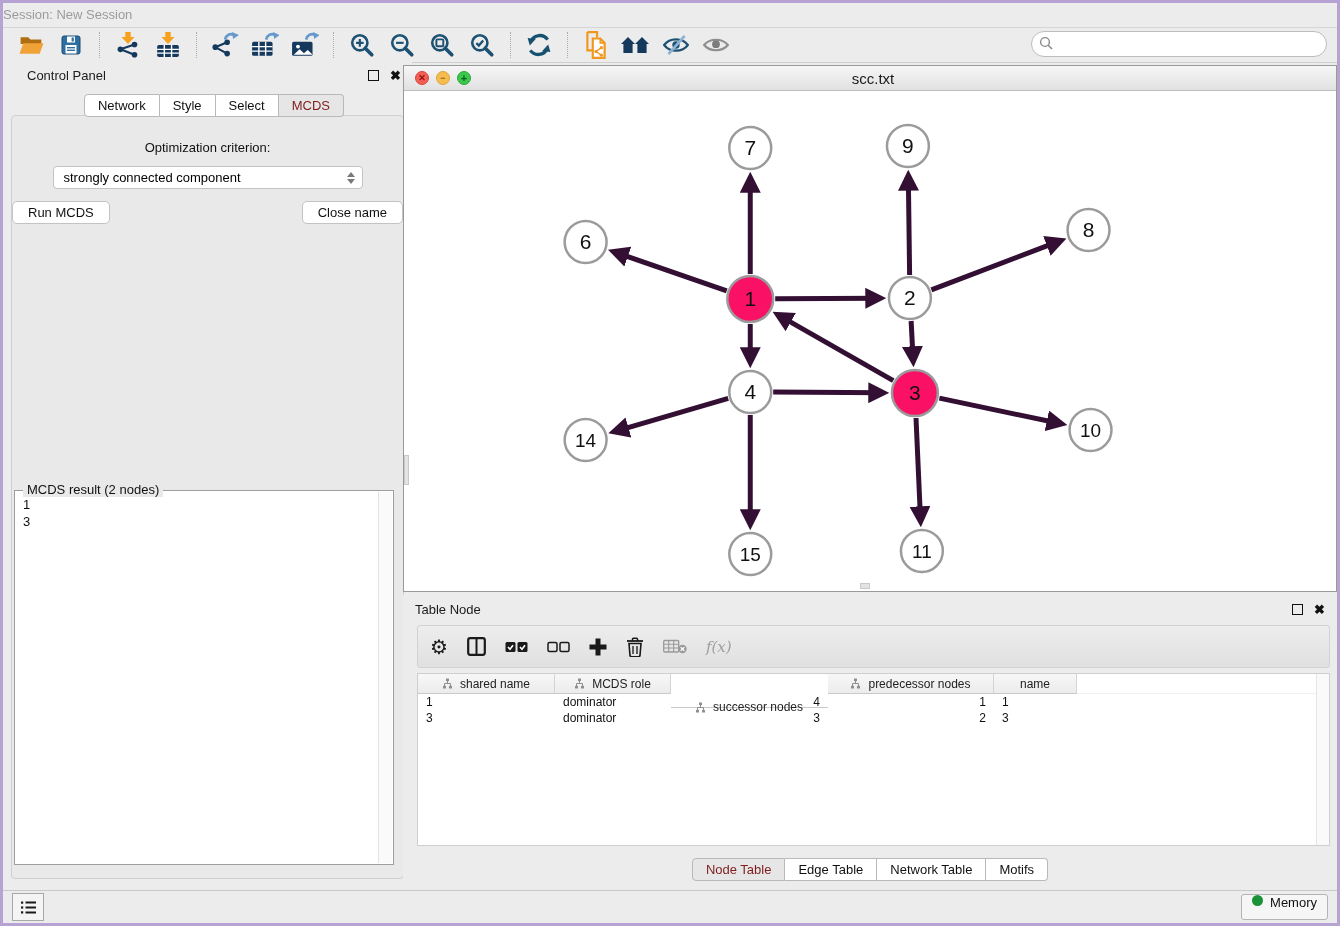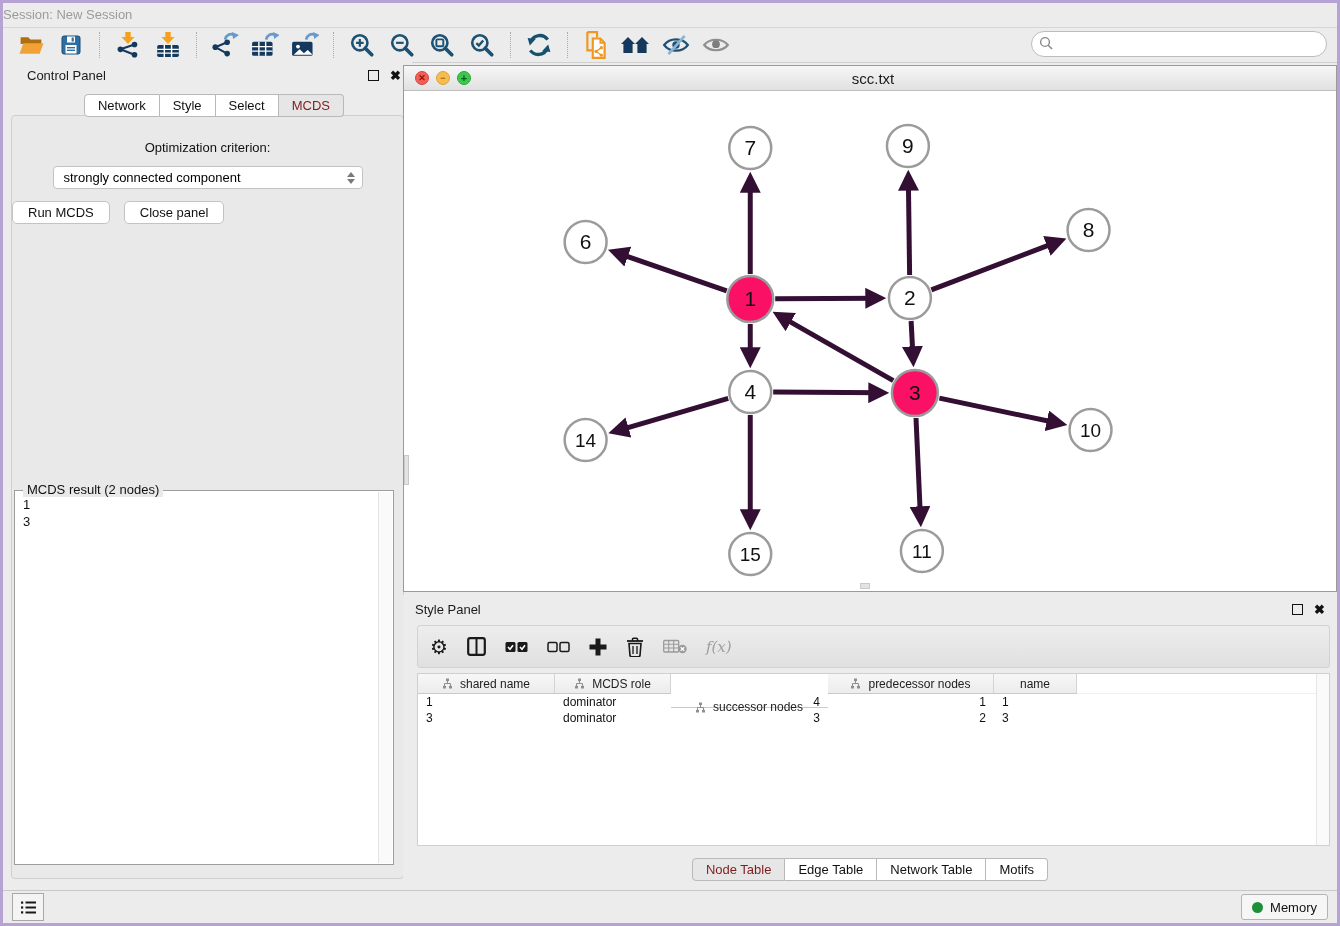--- a/index.html
+++ b/index.html
@@ -44,21 +44,21 @@
            border:1px solid #cfcfcf;border-radius:4px;}
   .opt-label{text-align:center;margin-top:24px;font-size:13px;color:#111;}
   .dropdown{margin:11px auto 0;width:310px;height:23px;background:#fff;border:1px solid #c3c3c3;
             border-radius:4px;display:flex;align-items:center;padding:0 7px 0 10px;font-size:13px;
             box-sizing:border-box;cursor:pointer;}
   .dd-stepper{margin-left:auto;display:flex;flex-direction:column;gap:2px;align-items:center;}
   .dd-up{width:0;height:0;border-left:4px solid transparent;border-right:4px solid transparent;
          border-bottom:5px solid #7a7a7a;}
   .dd-down{width:0;height:0;border-left:4px solid transparent;border-right:4px solid transparent;
          border-top:5px solid #7a7a7a;}
-  .btn-row{display:flex;justify-content:flex-start;gap:14px;margin-top:12px;}
+  .btn-row{display:flex;justify-content:space-between;gap:14px;margin-top:12px;}
   .btn{background:#fff;border:1px solid #c3c3c3;border-radius:5px;padding:3px 15px;font-size:13px;
        color:#111;cursor:pointer;font-family:"Liberation Sans",sans-serif;}
   .result-box{position:absolute;left:2px;right:9px;top:374px;height:373px;border:1px solid #9e9e9e;
               background:#fff;}
   .result-legend{position:absolute;top:-9px;left:8px;background:#e9e9e9;padding:0 4px;font-size:13px;
               color:#111;}
   .result-lines{position:absolute;top:2px;left:2px;right:16px;bottom:2px;font-size:13px;color:#111;
               padding:3px 6px;line-height:17px;overflow:hidden;}
   .result-scroll{position:absolute;top:1px;bottom:1px;right:1px;width:13px;background:#fafafa;
               border-left:1px solid #e3e3e3;}
@@ -105,21 +105,21 @@
       border-left:1px solid #e5e5e5;}
   .tp-tabs{position:absolute;left:0;right:0;bottom:9px;display:flex;justify-content:center;}
 
   
   .status-bar{position:absolute;left:3px;right:3px;bottom:3px;height:33px;background:#ececec;
               border-top:1px solid #c8c8c8;display:flex;align-items:center;padding:0 9px;
               box-sizing:border-box;}
   .list-btn{width:30px;height:26px;background:#f4f4f4;border:1px solid #a8a8a8;display:flex;
             align-items:center;justify-content:center;cursor:pointer;}
   .memory-btn{margin-left:auto;height:24px;background:#f6f6f6;border:1px solid #b4b4b4;
-            border-radius:3px;display:flex;align-items:center;gap:7px;padding:0 10px;font-size:13px;
+            border-radius:3px;display:flex;align-items:flex-start;gap:7px;padding:0 10px;font-size:13px;
             color:#111;cursor:pointer;}
   .mem-dot{width:11px;height:11px;border-radius:50%;background:#1b9138;}
 </style>
 </head>
 <body>
 
 <div class="app">
   <div class="frame top"></div>
   <div class="frame left"></div>
   <div class="frame right"></div>
@@ -287,21 +287,21 @@
       <div class="opt-label">Optimization criterion:</div>
       <div class="dropdown">
         <span>strongly connected component</span>
         <span class="dd-stepper">
           <span class="dd-up"></span>
             <span class="dd-down"></span>
         </span>
       </div>
       <div class="btn-row">
         <button class="btn">Run MCDS</button>
-        <button class="btn">Close panel</button>
+        <button class="btn">Close name</button>
       </div>
       <div class="result-box">
         <span class="result-legend">MCDS result (2 nodes)</span>
         <div class="result-lines">
             <div>1</div>
             <div>3</div>
           </div>
         <div class="result-scroll"></div>
       </div>
     </div>
@@ -361,21 +361,21 @@
           <circle cx="519" cy="460" r="21" fill="#ffffff" stroke="#9b9b9b" stroke-width="2.5"></circle>
           <text x="519" y="466.65" text-anchor="middle" font-size="19" fill="#111" font-family="Liberation Sans, sans-serif">11</text>
         </svg>
     </div>
     <div class="v-grip"></div>
     <div class="h-grip"></div>
   </div>
 
   <div class="table-panel">
     <div class="tp-header">
-      <span>Style Panel</span>
+      <span>Table Node</span>
       <span class="win-controls">
         <span class="float-icon"></span>
         <span class="close-x">✖</span>
       </span>
     </div>
     <div class="tp-toolbar">
       <span class="tp-icon">
           <span class="gear-glyph">⚙</span>
         </span>
       <span class="tp-icon">

